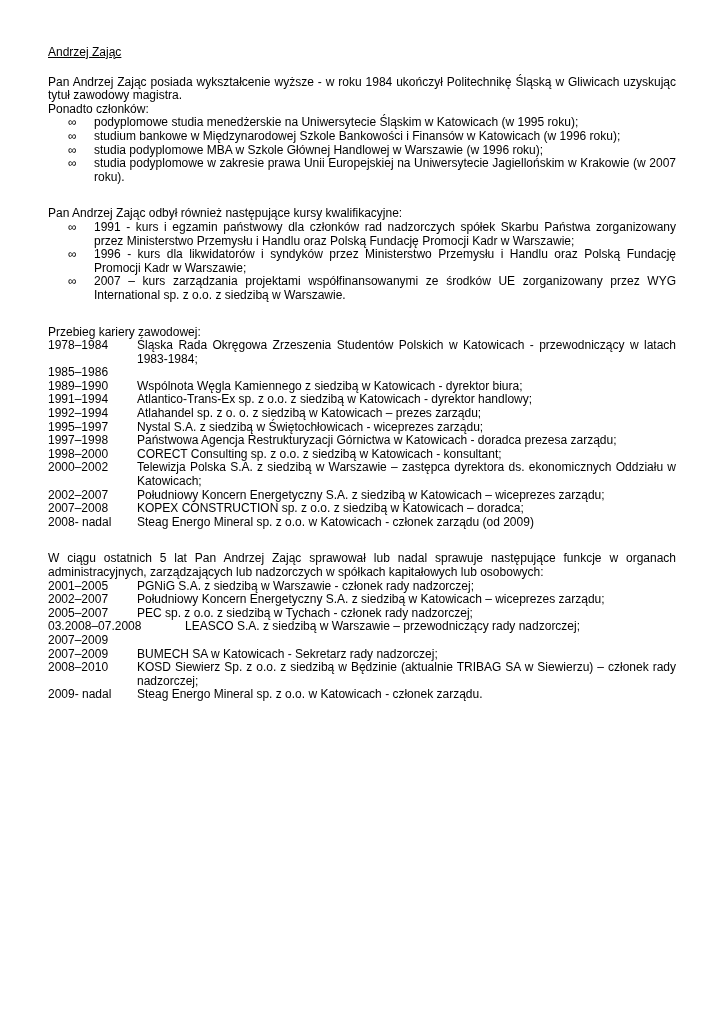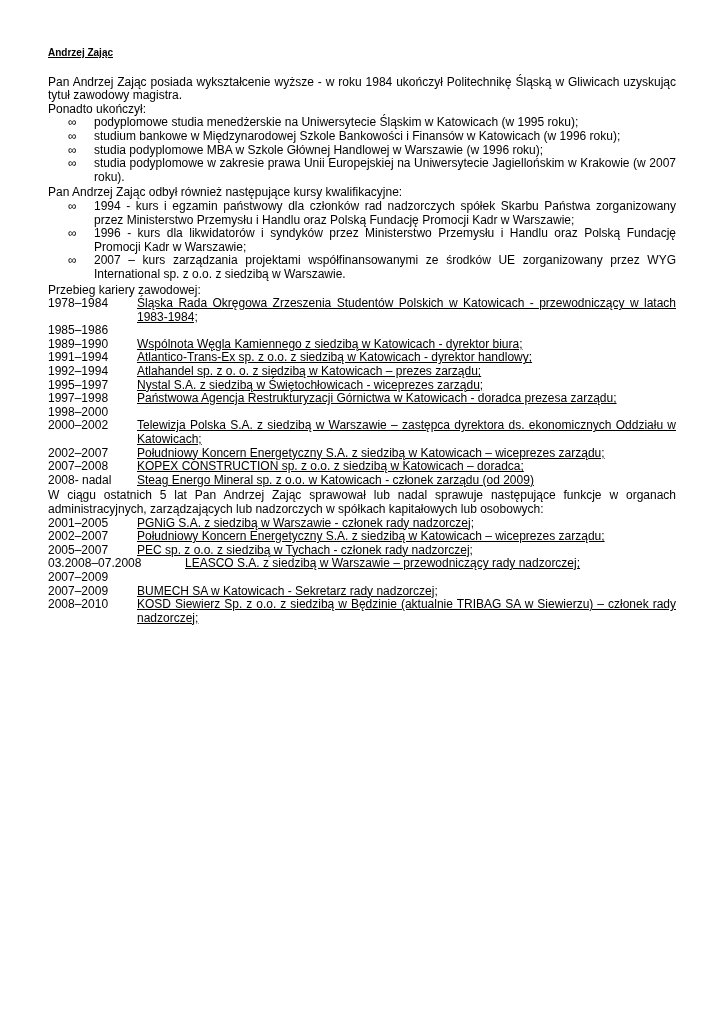--- a/index.html
+++ b/index.html
@@ -8,53 +8,53 @@
     min-height: 1024px;
     box-sizing: border-box;
     padding: 46px 48px 40px 48px;
     background: #ffffff;
     color: #000000;
     font-family: "Liberation Sans", sans-serif;
     font-size: 12px;
     line-height: 13.6px;
   }
   .title {
-    font-size: 10px;
-    font-weight: bold;
+    font-size: 12px;
+    font-weight: normal;
     text-decoration: underline;
     margin: 0 0 16px 0;
   }
   .para { margin: 0; text-align: justify; }
-  .gap { margin-top: 2px; }
+  .gap { margin-top: 23px; }
 
   .bullet-list { margin: 0; }
   .bullet-item { display: flex; }
   .bullet {
     flex: none;
     width: 26px;
     margin-left: 20px;
     font-size: 12px;
   }
   .bullet-text { flex: 1; text-align: justify; }
 
   .entry-list { margin: 0; }
   .entry { display: flex; }
   .period { flex: none; width: 89px; }
   .entry.wide .period { width: 137px; }
-  .desc { flex: 1; text-align: justify; text-decoration: underline; }
+  .desc { flex: 1; text-align: justify; }
 </style>
 </head>
 <body>
 
 <div class="page">
 
   <h1 class="title">Andrzej Zając</h1>
 
   <p class="para">Pan Andrzej Zając posiada wykształcenie wyższe - w roku 1984 ukończył Politechnikę Śląską w Gliwicach uzyskując tytuł zawodowy magistra.</p>
-  <p class="para">Ponadto ukończył:</p>
+  <p class="para">Ponadto członków:</p>
 
   <div class="bullet-list">
     <div class="bullet-item">
       <span class="bullet">∞</span>
       <span class="bullet-text">podyplomowe studia menedżerskie na Uniwersytecie Śląskim w Katowicach (w 1995 roku);</span>
     </div>
     <div class="bullet-item">
       <span class="bullet">∞</span>
       <span class="bullet-text">studium bankowe w Międzynarodowej Szkole Bankowości i Finansów w Katowicach (w 1996 roku);</span>
     </div>
@@ -66,21 +66,21 @@
       <span class="bullet">∞</span>
       <span class="bullet-text">studia podyplomowe w zakresie prawa Unii Europejskiej na Uniwersytecie Jagiellońskim w Krakowie (w 2007 roku).</span>
     </div>
   </div>
 
   <p class="para gap">Pan Andrzej Zając odbył również następujące kursy kwalifikacyjne:</p>
 
   <div class="bullet-list">
     <div class="bullet-item">
       <span class="bullet">∞</span>
-      <span class="bullet-text">1994 - kurs i egzamin państwowy dla członków rad nadzorczych spółek Skarbu Państwa zorganizowany przez Ministerstwo Przemysłu i Handlu oraz Polską Fundację Promocji Kadr w Warszawie;</span>
+      <span class="bullet-text">1991 - kurs i egzamin państwowy dla członków rad nadzorczych spółek Skarbu Państwa zorganizowany przez Ministerstwo Przemysłu i Handlu oraz Polską Fundację Promocji Kadr w Warszawie;</span>
     </div>
     <div class="bullet-item">
       <span class="bullet">∞</span>
       <span class="bullet-text">1996 - kurs dla likwidatorów i syndyków przez Ministerstwo Przemysłu i Handlu oraz Polską Fundację Promocji Kadr w Warszawie;</span>
     </div>
     <div class="bullet-item">
       <span class="bullet">∞</span>
       <span class="bullet-text">2007 – kurs zarządzania projektami współfinansowanymi ze środków UE zorganizowany przez WYG International sp. z o.o. z siedzibą w Warszawie.</span>
     </div>
   </div>
@@ -110,20 +110,21 @@
     <div class="entry">
       <span class="period">1995–1997</span>
       <span class="desc">Nystal S.A. z siedzibą w Świętochłowicach - wiceprezes zarządu;</span>
     </div>
     <div class="entry">
       <span class="period">1997–1998</span>
       <span class="desc">Państwowa Agencja Restrukturyzacji Górnictwa w Katowicach - doradca prezesa zarządu;</span>
     </div>
     <div class="entry">
       <span class="period">1998–2000</span>
+      <span class="desc">CORECT Consulting sp. z o.o. z siedzibą w Katowicach - konsultant;</span>
     </div>
     <div class="entry">
       <span class="period">2000–2002</span>
       <span class="desc">Telewizja Polska S.A. z siedzibą w Warszawie – zastępca dyrektora ds. ekonomicznych Oddziału w Katowicach;</span>
     </div>
     <div class="entry">
       <span class="period">2002–2007</span>
       <span class="desc">Południowy Koncern Energetyczny S.A. z siedzibą w Katowicach – wiceprezes zarządu;</span>
     </div>
     <div class="entry">
@@ -159,15 +160,19 @@
       <span class="period">2007–2009</span>
     </div>
     <div class="entry">
       <span class="period">2007–2009</span>
       <span class="desc">BUMECH SA w Katowicach - Sekretarz rady nadzorczej;</span>
     </div>
     <div class="entry">
       <span class="period">2008–2010</span>
       <span class="desc">KOSD Siewierz Sp. z o.o. z siedzibą w Będzinie (aktualnie TRIBAG SA w Siewierzu) – członek rady nadzorczej;</span>
     </div>
+    <div class="entry">
+      <span class="period">2009- nadal</span>
+      <span class="desc">Steag Energo Mineral sp. z o.o. w Katowicach - członek zarządu.</span>
+    </div>
   </div>
 
 </div>
 
 </body></html>

